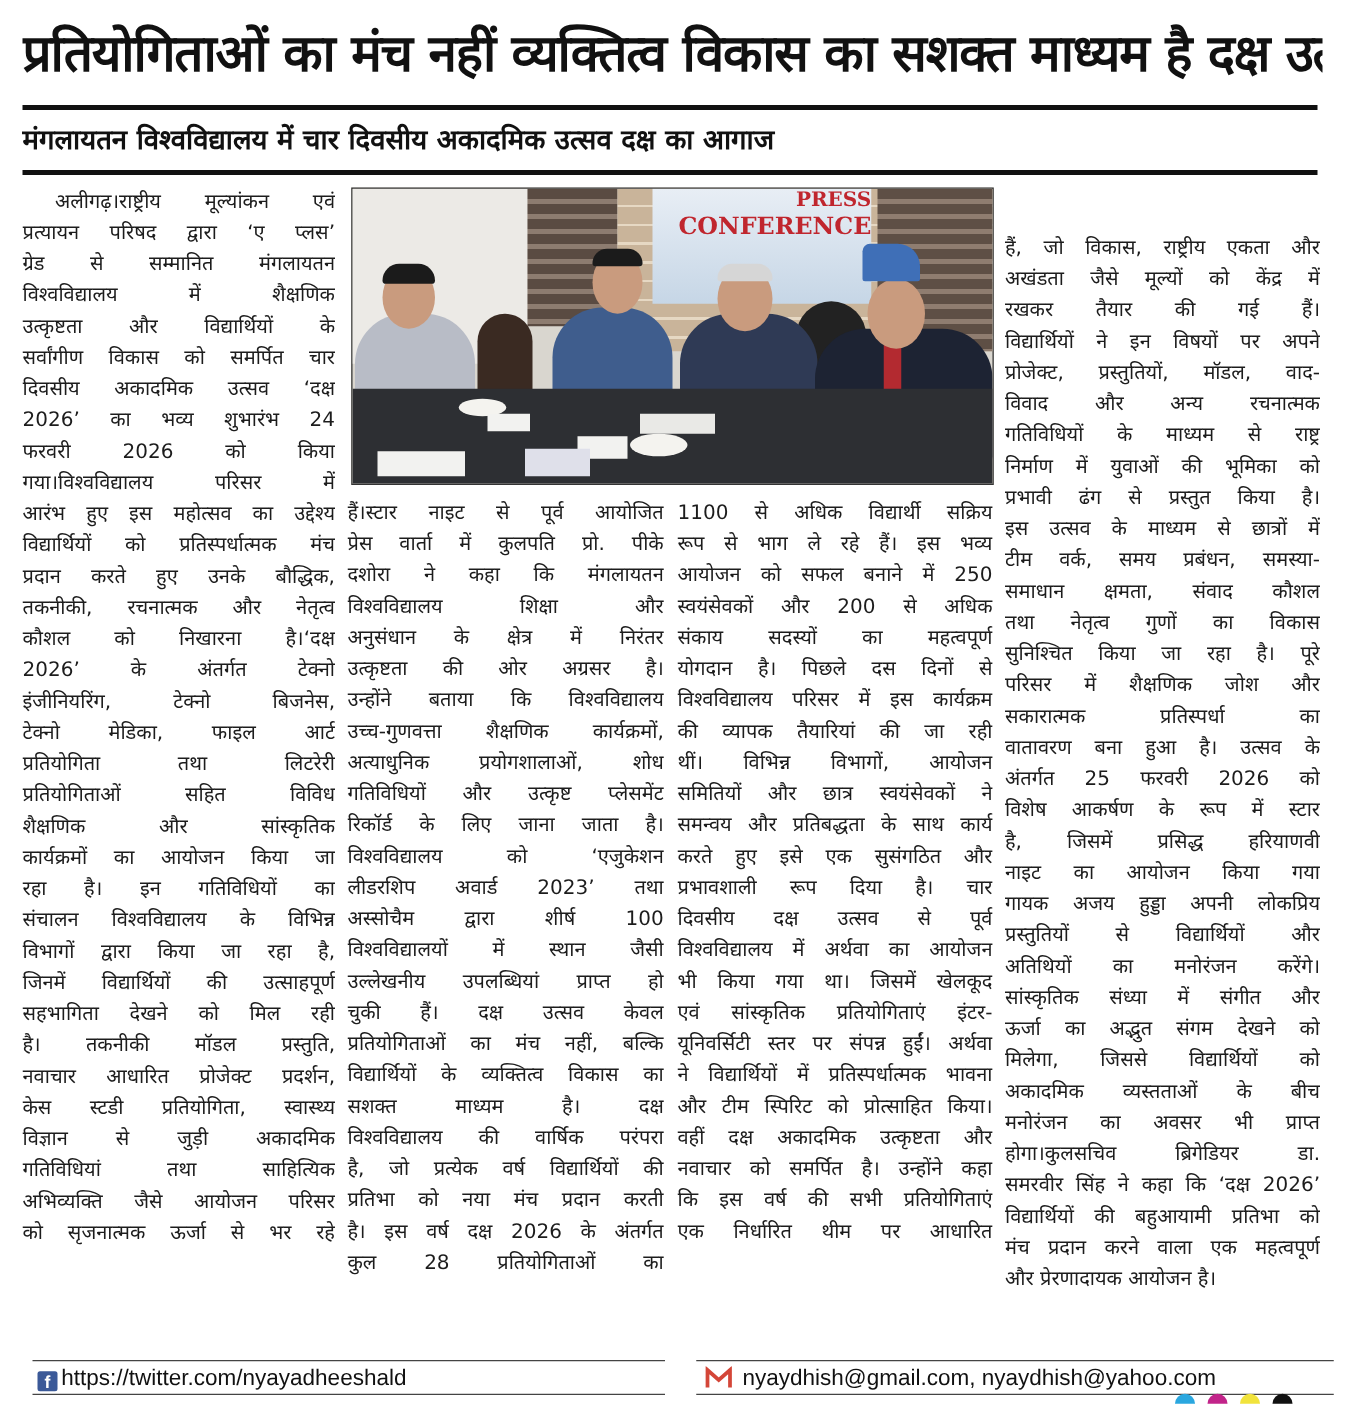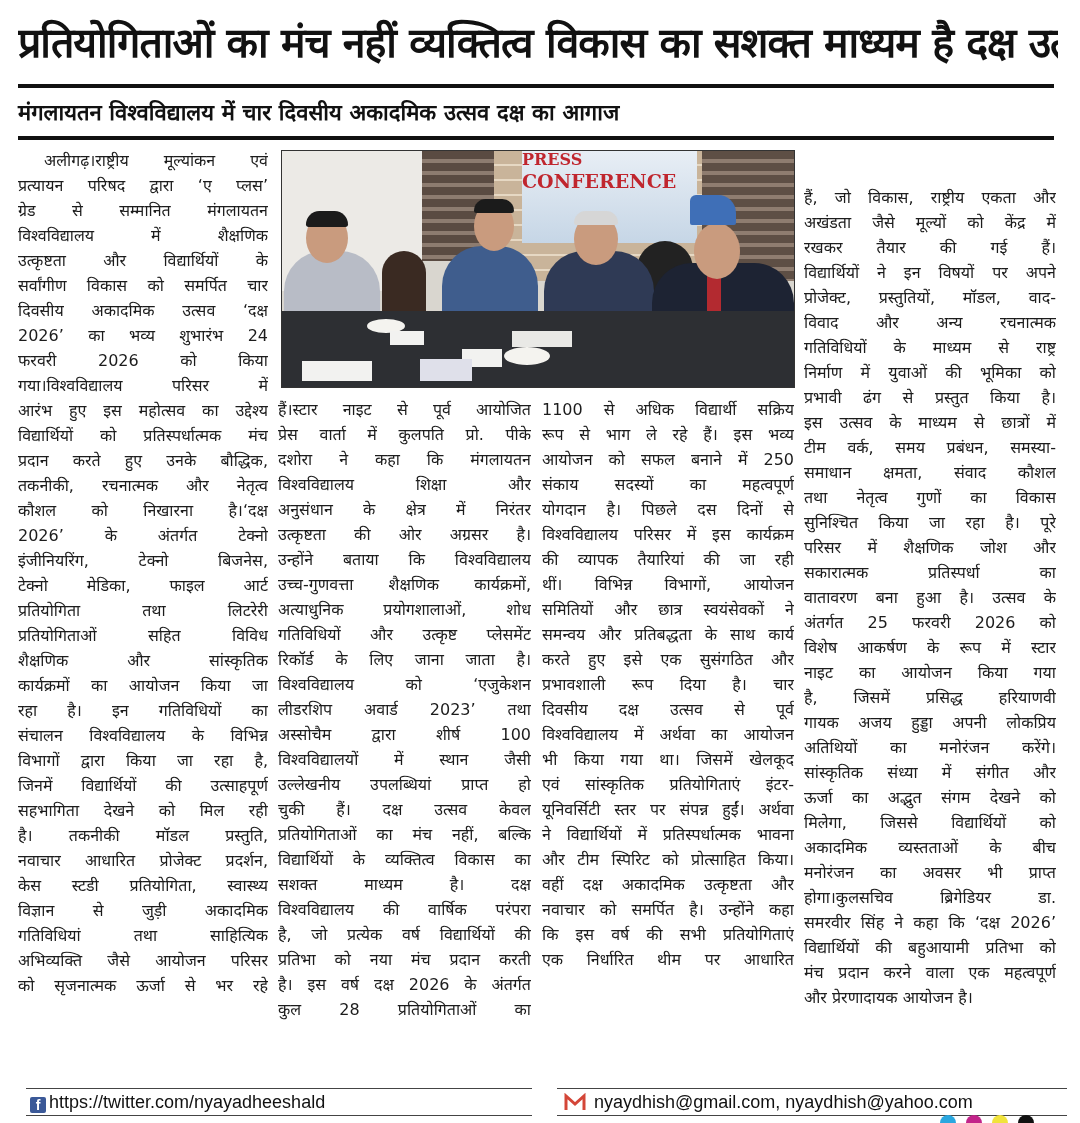--- a/index.html
+++ b/index.html
@@ -43,21 +43,21 @@
   .photo .wall-left { position:absolute; left:0; top:0; width:140px; height:140px; background:#eceae6; }
   .photo .blinds { position:absolute; left:140px; top:0; width:72px; height:110px;
     background: repeating-linear-gradient(180deg,#5a4b42 0 8px,#8d7c70 8px 12px); }
   .photo .brick { position:absolute; left:212px; top:0; width:300px; height:130px;
     background: repeating-linear-gradient(180deg,#c9b49a 0 13px,#e6d8c3 13px 15px); }
   .photo .blinds-r { position:absolute; left:420px; top:0; width:92px; height:130px;
     background: repeating-linear-gradient(180deg,#5e4f45 0 8px,#8f7d70 8px 12px); }
   .photo .banner {
     position:absolute; left:240px; top:0; width:175px; height:92px;
     background: linear-gradient(180deg,#e8eef5,#c6d6e6);
-    text-align:left; font-family:"DejaVu Serif", serif; font-weight:bold; color:#c0262e;
+    text-align:right; font-family:"DejaVu Serif", serif; font-weight:bold; color:#c0262e;
   }
   .photo .banner .b1 { font-size: 16px; line-height: 18px; margin-top: 0; }
   .photo .banner .b2 { font-size: 19px; line-height: 24px; }
   .photo .table { position:absolute; left:0; top:160px; width:512px; height:76px; background:#2d2f33; }
   .person { position:absolute; border-radius: 40px 40px 8px 8px; }
   .head { position:absolute; border-radius: 50%; background:#c99b7e; }
   .cap { position:absolute; background:#3f6fb7; border-radius: 6px 18px 2px 2px; }
   .plate { position:absolute; background:#f4f3ef; border-radius:50%; }
   .nameplate { position:absolute; background:#f2f2f0; }
   .footer { position:absolute; left: 0; top: 1088px; width: 1080px; height: 35px; margin-left: 12px; }
@@ -181,20 +181,21 @@
   <span class="line">है, जो प्रत्येक वर्ष विद्यार्थियों की</span>
   <span class="line">प्रतिभा को नया मंच प्रदान करती</span>
   <span class="line">है। इस वर्ष दक्ष 2026 के अंतर्गत</span>
   <span class="line">कुल 28 प्रतियोगिताओं का</span>
 </div>
 
 <div class="col col3">
   <span class="line">1100 से अधिक विद्यार्थी सक्रिय</span>
   <span class="line">रूप से भाग ले रहे हैं। इस भव्य</span>
   <span class="line">आयोजन को सफल बनाने में 250</span>
+  <span class="line">स्वयंसेवकों और 200 से अधिक</span>
   <span class="line">संकाय सदस्यों का महत्वपूर्ण</span>
   <span class="line">योगदान है। पिछले दस दिनों से</span>
   <span class="line">विश्वविद्यालय परिसर में इस कार्यक्रम</span>
   <span class="line">की व्यापक तैयारियां की जा रही</span>
   <span class="line">थीं। विभिन्न विभागों, आयोजन</span>
   <span class="line">समितियों और छात्र स्वयंसेवकों ने</span>
   <span class="line">समन्वय और प्रतिबद्धता के साथ कार्य</span>
   <span class="line">करते हुए इसे एक सुसंगठित और</span>
   <span class="line">प्रभावशाली रूप दिया है। चार</span>
   <span class="line">दिवसीय दक्ष उत्सव से पूर्व</span>
@@ -223,23 +224,24 @@
   <span class="line">इस उत्सव के माध्यम से छात्रों में</span>
   <span class="line">टीम वर्क, समय प्रबंधन, समस्या-</span>
   <span class="line">समाधान क्षमता, संवाद कौशल</span>
   <span class="line">तथा नेतृत्व गुणों का विकास</span>
   <span class="line">सुनिश्चित किया जा रहा है। पूरे</span>
   <span class="line">परिसर में शैक्षणिक जोश और</span>
   <span class="line">सकारात्मक प्रतिस्पर्धा का</span>
   <span class="line">वातावरण बना हुआ है। उत्सव के</span>
   <span class="line">अंतर्गत 25 फरवरी 2026 को</span>
   <span class="line">विशेष आकर्षण के रूप में स्टार</span>
+  <span class="line">है, जिसमें प्रसिद्ध हरियाणवी</span>
   <span class="line">नाइट का आयोजन किया गया</span>
-  <span class="line">है, जिसमें प्रसिद्ध हरियाणवी</span>
   <span class="line">गायक अजय हुड्डा अपनी लोकप्रिय</span>
+  <span class="line">प्रस्तुतियों से विद्यार्थियों और</span>
   <span class="line">अतिथियों का मनोरंजन करेंगे।</span>
   <span class="line">सांस्कृतिक संध्या में संगीत और</span>
   <span class="line">ऊर्जा का अद्भुत संगम देखने को</span>
   <span class="line">मिलेगा, जिससे विद्यार्थियों को</span>
   <span class="line">अकादमिक व्यस्तताओं के बीच</span>
   <span class="line">मनोरंजन का अवसर भी प्राप्त</span>
   <span class="line">होगा।कुलसचिव ब्रिगेडियर डा.</span>
   <span class="line">समरवीर सिंह ने कहा कि ‘दक्ष 2026’</span>
   <span class="line">विद्यार्थियों की बहुआयामी प्रतिभा को</span>
   <span class="line">मंच प्रदान करने वाला एक महत्वपूर्ण</span>

